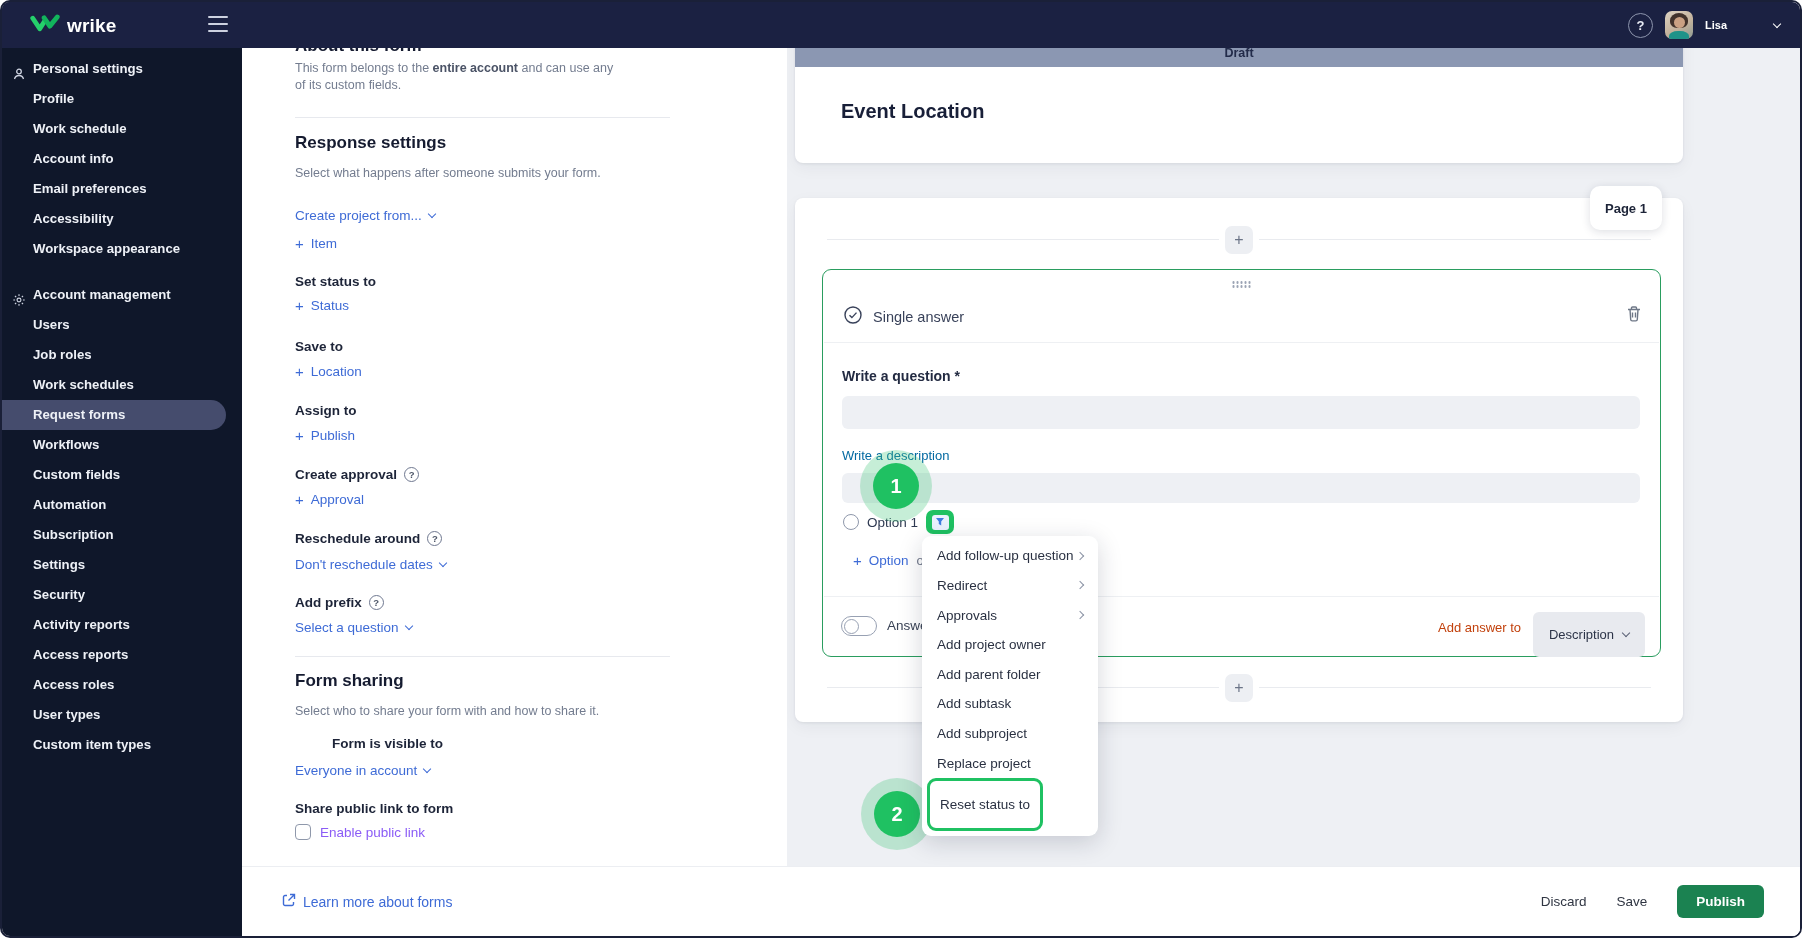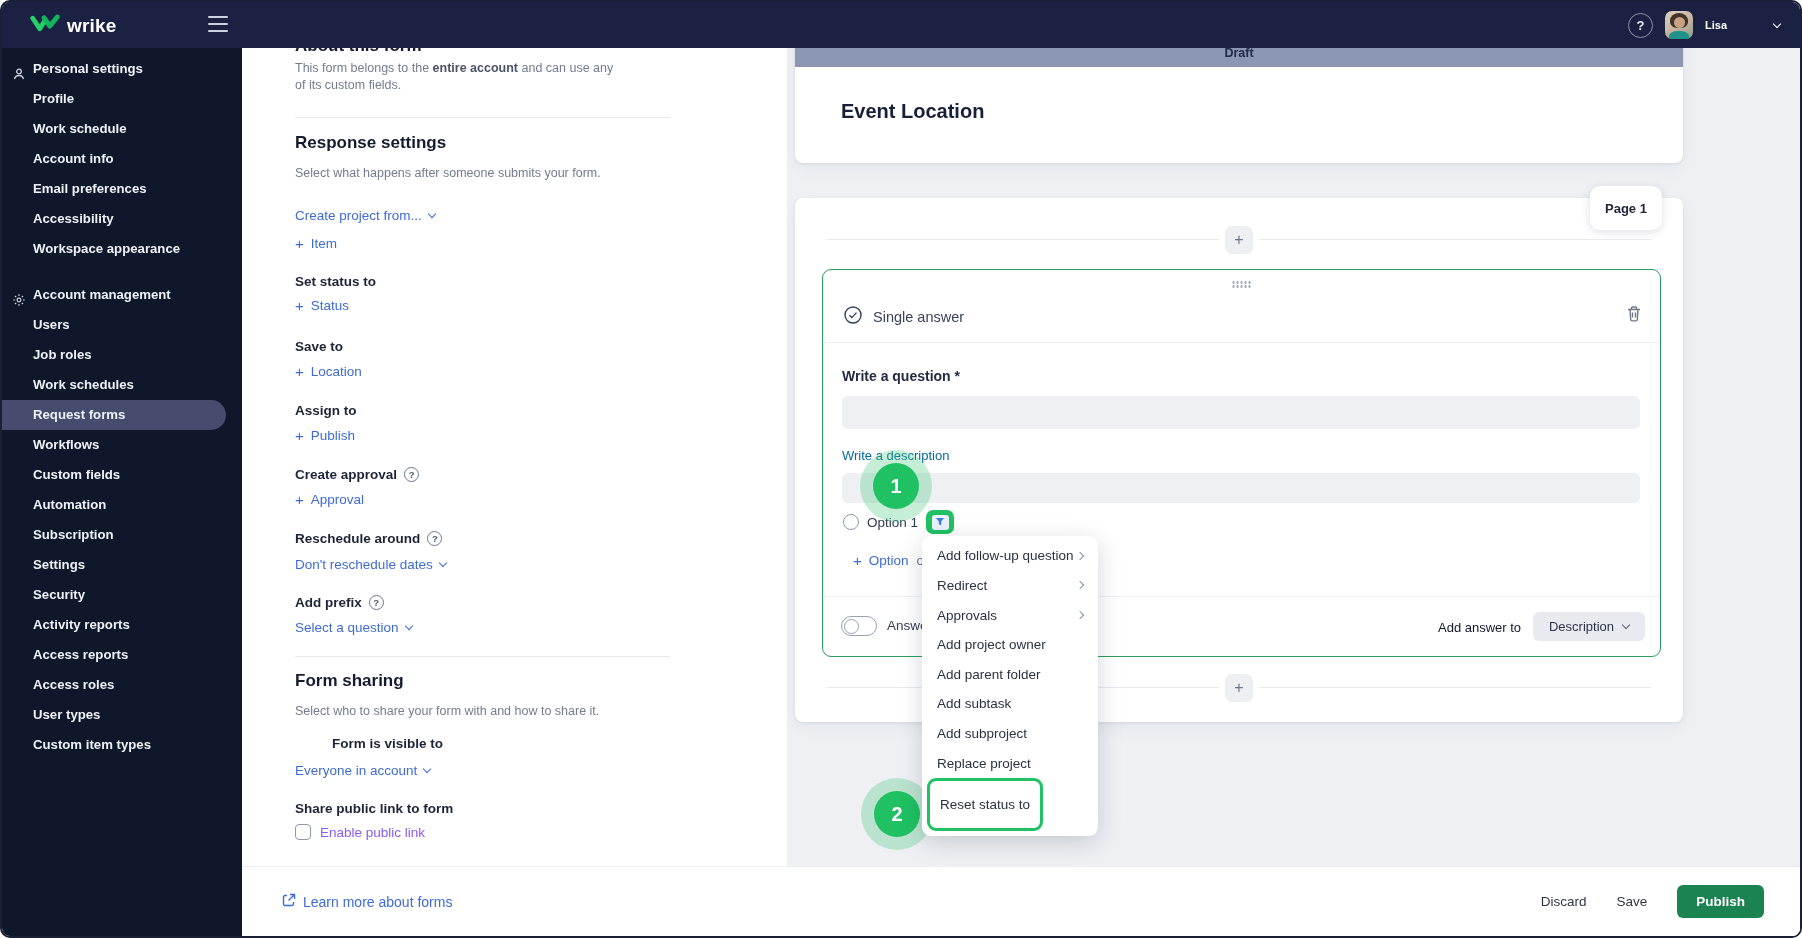--- a/index.html
+++ b/index.html
@@ -90,22 +90,22 @@
   .option-chip .chip-inner { width:17px; height:15px; background:#eaf1fd; border-radius:3px; display:flex;
                  align-items:center; justify-content:center; }
   .addopt-row { position:absolute; left:30px; top:282px; display:flex; align-items:center; gap:8px; }
   .or-text { font-size:13px; color:#6f7789; }
   .qfoot-div { position:absolute; left:1px; right:1px; top:326px; height:1px; background:#eef0f3; }
   .toggle { position:absolute; left:18px; top:346px; width:36px; height:20px; border:1.6px solid #98a1b3;
             border-radius:10px; background:#fff; cursor:pointer; }
   .toggle::after { content:""; position:absolute; left:2px; top:1.6px; width:13px; height:13px;
             border:1.6px solid #98a1b3; border-radius:50%; background:#fff; }
   .toggle-label { position:absolute; left:64px; top:348px; font-size:13.5px; color:#3a4356; }
-  .answer-to-label { position:absolute; left:615px; top:350px; font-size:13px; color:#0f172a; }
-  .answer-pill { position:absolute; left:710px; top:342px; width:112px; height:29px; background:#e8eaef;
+  .answer-to-label { position:absolute; left:615px; top:350px; font-size:13px; color:#c2410c; }
+  .answer-pill { position:absolute; left:710px; top:342px; width:112px; height:45px; background:#e8eaef;
                  border-radius:6px; display:flex; align-items:center; justify-content:center; gap:2px;
                  font-size:13px; color:#2c3448; cursor:pointer; }
 
   
   .ctx-menu { position:absolute; left:135px; top:534px; width:176px; height:300px; background:#fff; border-radius:9px;
               box-shadow:0 6px 24px rgba(23,30,54,0.18); z-index:10; display:flex; flex-direction:column;
               padding:5px 0; }
   .ctx-item { flex:1; display:flex; align-items:center; padding:0 15px; font-size:13.5px; color:#2a3142; cursor:pointer; }
   .ctx-item .chev-right { margin-left:auto; }
   .ctx-highlight { border:3px solid #1fc162; border-radius:9px; padding:16px 10px; margin-left:-10px; }

